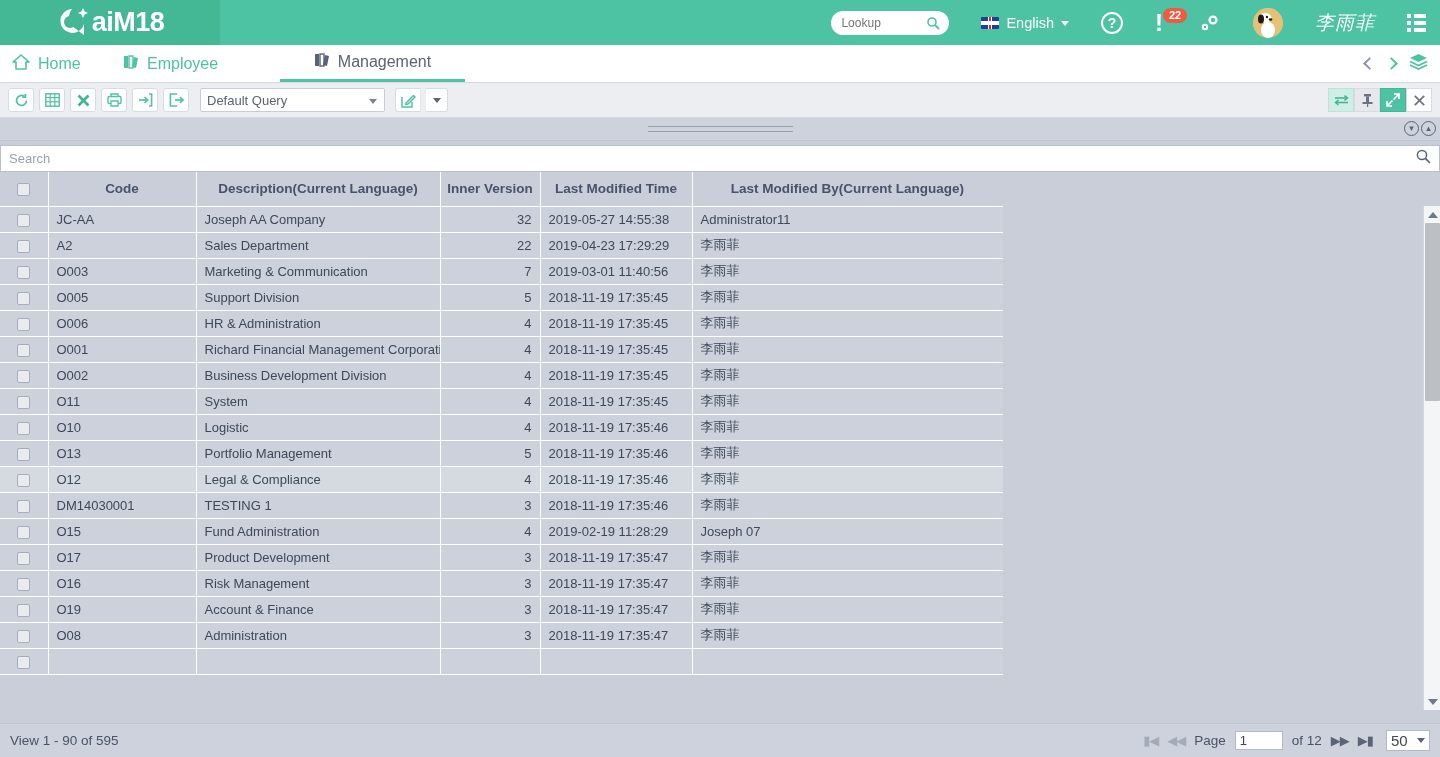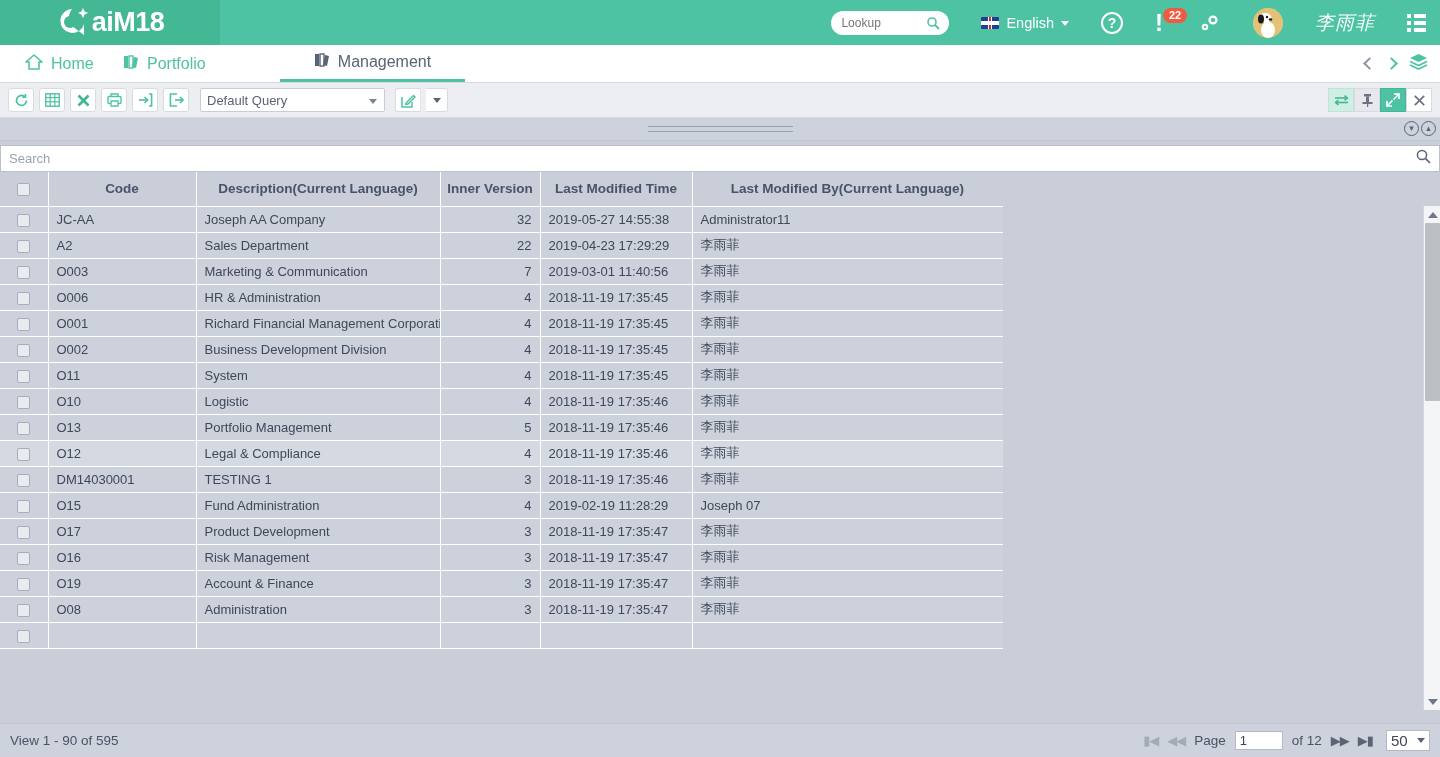--- a/index.html
+++ b/index.html
@@ -96,21 +96,21 @@
   
   .tabbar {
     height: 38px; background: #fff; display: flex; align-items: stretch;
     border-bottom: 1px solid #d5d9e0; position: relative;
   }
   .tab {
     display: flex; align-items: center; gap: 8px;
     padding: 0 18px; cursor: pointer; position: relative;
     font-size: 16px; color: #4ec3a3;
   }
-  .tab.home { padding-left: 25px; width: 105px;}
+  .tab.home { padding-left: 12px; width: 105px;}
   .tab.employee { width: 175px; }
   .tab.department {
     width: 185px; color: #5a6475;
     border-bottom: 3px solid #4ec3a3; margin-left:0px;
     justify-content: center;
   }
   .tab-icons { margin-left: auto; display: flex; align-items: center; gap: 13px; padding-right: 12px; }
   .chev {
     width: 9px; height: 9px; border-top: 2.5px solid #8d96a6;
     border-right: 2.5px solid #8d96a6; cursor: pointer;
@@ -352,21 +352,21 @@
     <span>Home</span>
   </div>
   <div class="tab employee">
     <span>
       <svg width="16" height="16" viewBox="0 0 16 16">
           <rect x="1" y="2" width="4" height="12" fill="#4ec3a3"></rect>
           <rect x="6" y="2" width="4" height="12" fill="none" stroke="#4ec3a3" stroke-width="1.4"></rect>
           <path d="M11 3 l4 1 -2 10 -4 -1z" fill="#4ec3a3"></path>
         </svg>
     </span>
-    <span>Portfolio</span>
+    <span>Employee</span>
   </div>
   <div class="tab department">
     <span>
       <svg width="16" height="16" viewBox="0 0 16 16">
           <rect x="1" y="2" width="4" height="12" fill="#5a6475"></rect>
           <rect x="6" y="2" width="4" height="12" fill="none" stroke="#5a6475" stroke-width="1.4"></rect>
           <path d="M11 3 l4 1 -2 10 -4 -1z" fill="#5a6475"></path>
         </svg>
     </span>
     <span>Management</span>
@@ -542,20 +542,28 @@
           <tr>
             <td class="chk"><span class="cbox"></span></td>
             <td>O003</td>
             <td>Marketing &amp; Communication</td>
             <td class="num">7</td>
             <td>2019-03-01 11:40:56</td>
             <td>李雨菲</td>
           </tr>
           <tr>
             <td class="chk"><span class="cbox"></span></td>
+            <td>O005</td>
+            <td>Support Division</td>
+            <td class="num">5</td>
+            <td>2018-11-19 17:35:45</td>
+            <td>李雨菲</td>
+          </tr>
+          <tr>
+            <td class="chk"><span class="cbox"></span></td>
             <td>O006</td>
             <td>HR &amp; Administration</td>
             <td class="num">4</td>
             <td>2018-11-19 17:35:45</td>
             <td>李雨菲</td>
           </tr>
           <tr>
             <td class="chk"><span class="cbox"></span></td>
             <td>O001</td>
             <td>Richard Financial Management Corporati</td>

